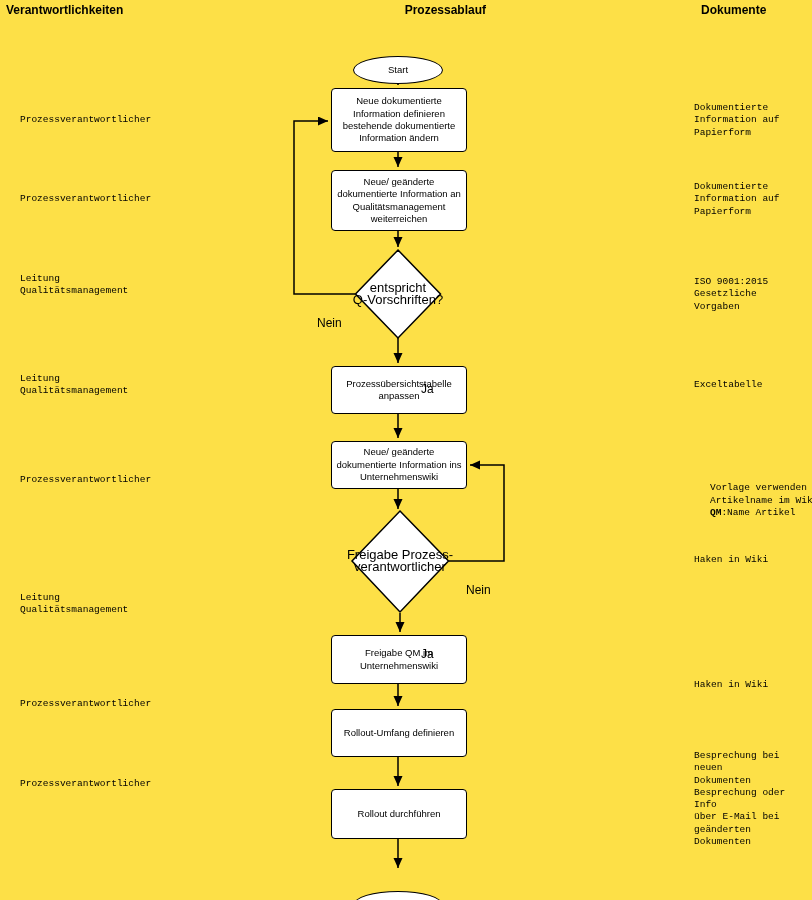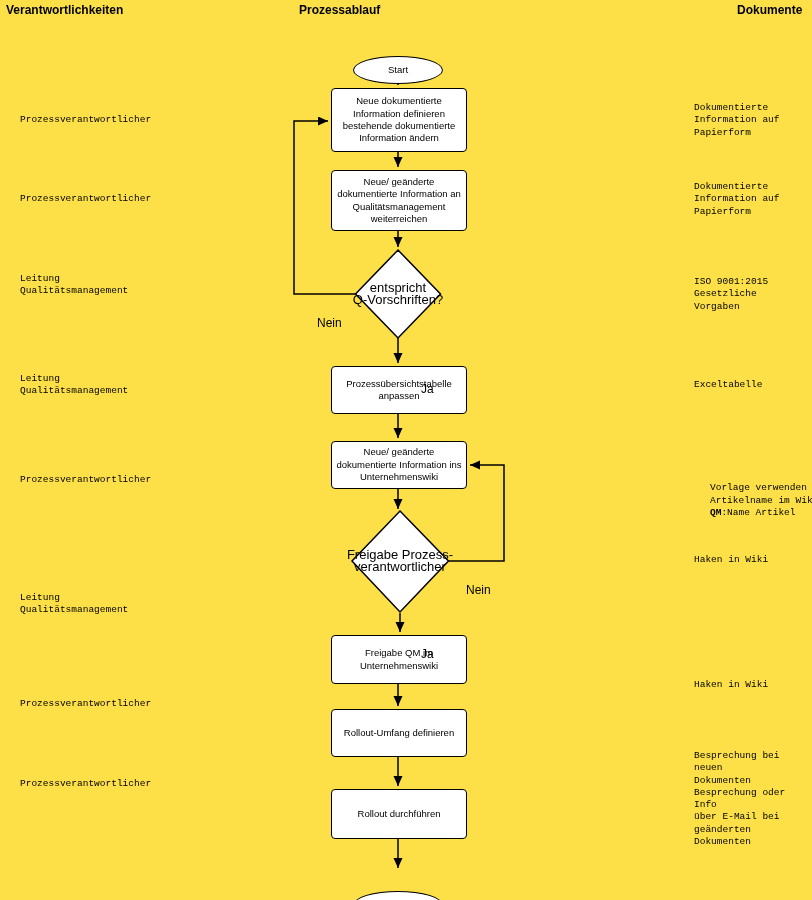--- a/index.html
+++ b/index.html
@@ -88,22 +88,22 @@
     white-space: nowrap;
     margin-top: 40px;
   }
 </style>
 </head>
 <body>
 
 <div class="canvas">
 
   <div class="col-header" style="left:6px;">Verantwortlichkeiten</div>
-  <div class="col-header" style="left:299px;width:200px;text-align:left;">Prozessablauf</div>
-  <div class="col-header" style="left:701px;margin-left:36px;">Dokumente</div>
+  <div class="col-header" style="left:286px;width:200px;text-align:right;">Prozessablauf</div>
+  <div class="col-header" style="left:701px;">Dokumente</div>
 
   <svg class="connector-layer" viewBox="0 0 812 900" xmlns="http://www.w3.org/2000/svg">
     <defs>
       <marker id="arrow" markerUnits="userSpaceOnUse" markerWidth="11" markerHeight="10" refX="10" refY="4.5" orient="auto">
         <path d="M0,0 L10,4.5 L0,9 Z" fill="#000000"></path>
       </marker>
     </defs>
     <path d="M398,64 L398,85" stroke="#000" stroke-width="1.5" fill="none" marker-end="url(#arrow)"></path>
     <path d="M398,152 L398,167" stroke="#000" stroke-width="1.5" fill="none" marker-end="url(#arrow)"></path>
     <path d="M398,231 L398,247" stroke="#000" stroke-width="1.5" fill="none" marker-end="url(#arrow)"></path>

